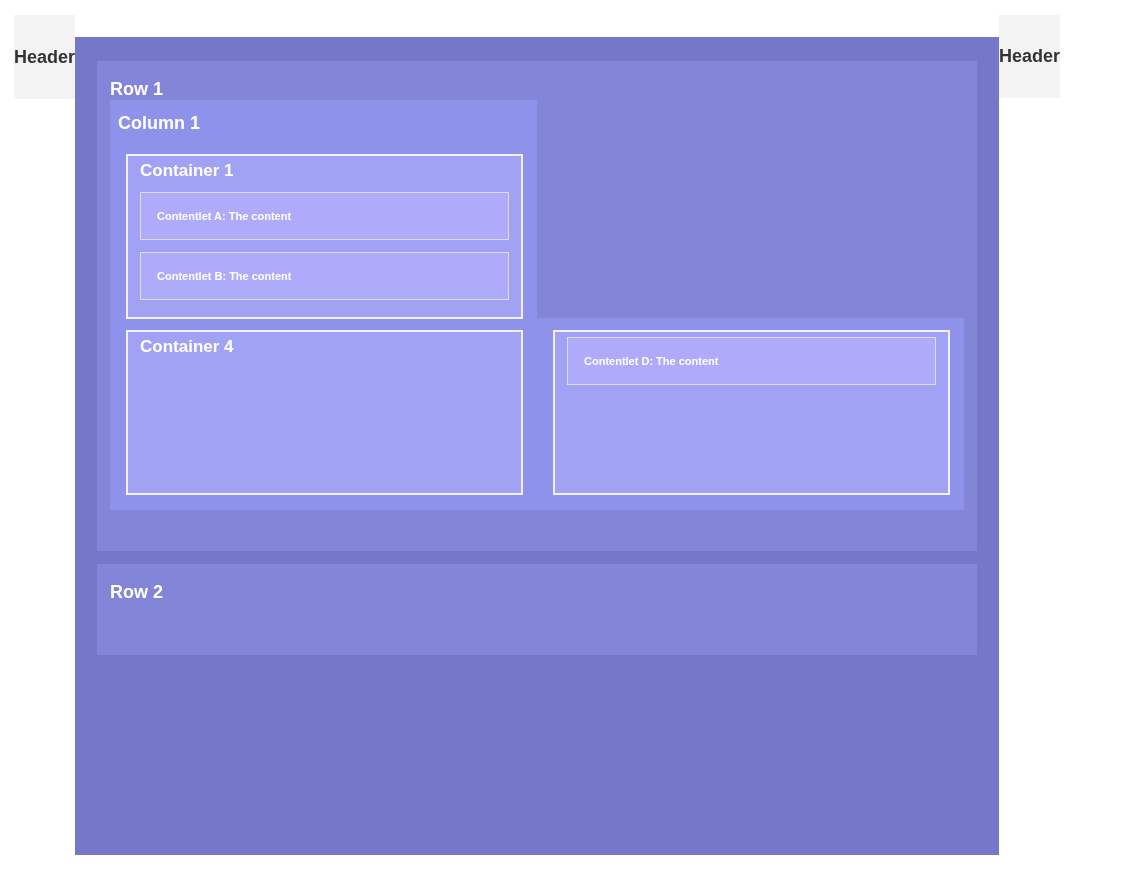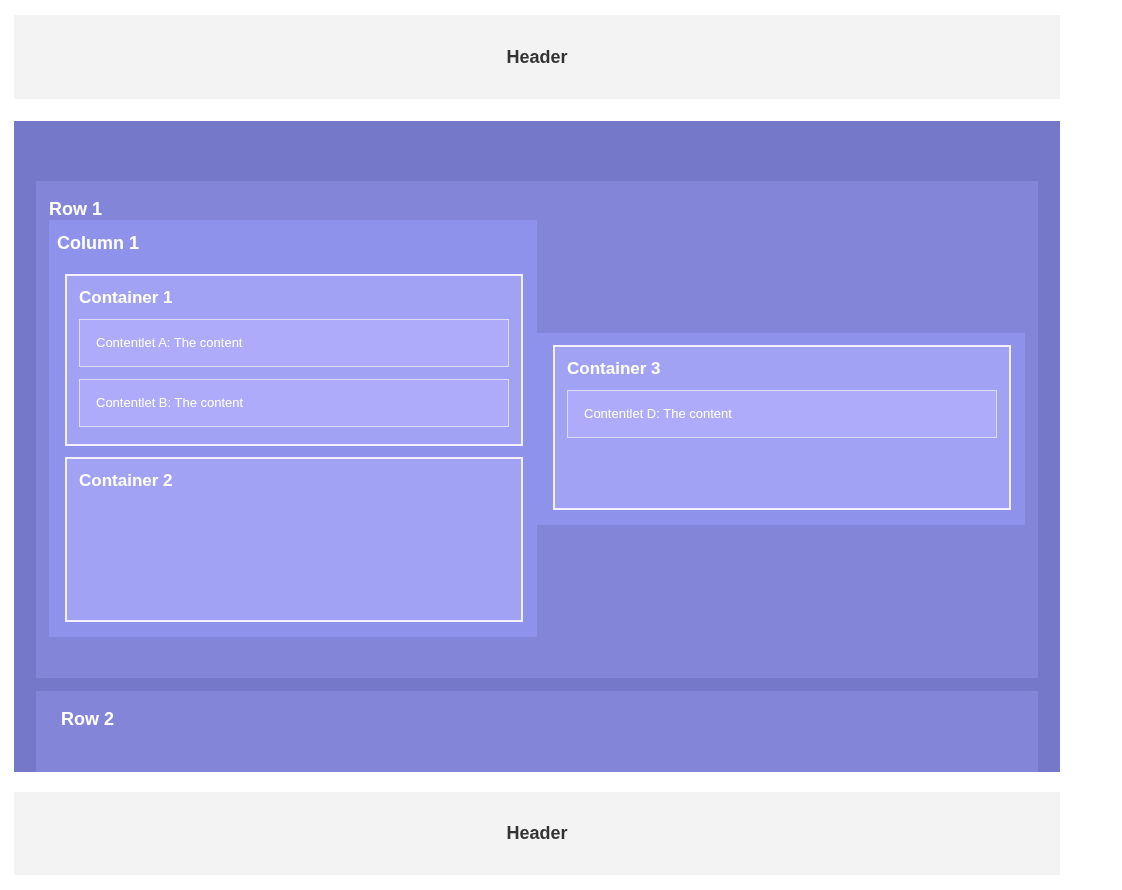--- a/index.html
+++ b/index.html
@@ -8,21 +8,20 @@
     background: #ffffff;
     font-family: "Liberation Sans", "DejaVu Sans", sans-serif;
   }
   .page {
     width: 1074px;
     height: 890px;
     box-sizing: border-box;
     padding: 15px 14px;
     background: var(--page-bg, #ffffff);
     display: flex;
-    flex-direction: column;
   }
   .panel {
     background: var(--panel-bg, #f4f3f3);
     color: var(--panel-text, #333333);
     font-size: 18px;
     font-weight: 700;
     display: flex;
     align-items: center;
     justify-content: center;
     flex: none;
@@ -34,65 +33,64 @@
     flex: 1;
     margin: 22px 0 20px;
     background: var(--body-bg, #7578c8);
     box-sizing: border-box;
     padding: 24px 22px 26px;
     overflow: hidden;
   }
   .row {
     background: var(--row-bg, #8386d8);
     box-sizing: border-box;
-    margin-top: 36px;
   }
   .row-1 { padding: 17px 13px 41px; }
-  .row-2 { margin-top: 13px; height: 91px; padding: 17px 25px; }
+  .row-2 { margin-top: 13px; height: 91px; padding: 17px 13px; }
 
   .row-label, .col-label {
     color: var(--label-text, #ffffff);
     font-size: 18px;
     font-weight: 700;
     line-height: 22px;
   }
   .columns {
     display: flex;
-    align-items: center;
+    align-items: flex-end;
   }
   .column {
     flex: 1;
     background: var(--column-bg, #8f92ea);
     box-sizing: border-box;
     padding: 12px 14px 15px 16px;
   }
   .col-label { margin: 0 0 20px -8px; }
 
   .container-box {
     background: var(--container-bg, #a2a2f5);
     border: 2px solid var(--container-border, #f2f0fa);
     box-sizing: border-box;
-    padding: 12px 12px 17px;
+    padding: 5px 12px 17px;
     min-height: 165px;
   }
   .container-box + .container-box { margin-top: 11px; }
   .container-label {
     color: var(--label-text, #ffffff);
     font-size: 17px;
     font-weight: 700;
     line-height: 20px;
     margin-bottom: 11px;
   }
   .contentlet {
     background: var(--contentlet-bg, #aeabfa);
     border: 1px solid var(--contentlet-border, #dedcf3);
     box-sizing: border-box;
     color: var(--label-text, #ffffff);
-    font-size: 13px;
-    font-weight: 400;
+    font-size: 11px;
+    font-weight: 700;
     line-height: 20px;
     padding: 13px 16px;
   }
   .contentlet + .contentlet { margin-top: 12px; }
 </style>
 </head>
 <body>
 
 <div class="page">
 
@@ -114,28 +112,27 @@
             <div class="container-label">Container 1</div>
             <div class="contentlet">
               <span>Contentlet A: The content</span>
             </div>
             <div class="contentlet">
               <span>Contentlet B: The content</span>
             </div>
           </div>
 
           <div class="container-box">
-            <div class="container-label">Container 2</div>
+            <div class="container-label">Container 4</div>
           </div>
         </div>
 
         <div class="column">
 
           <div class="container-box">
-            <div class="container-label">Container 3</div>
             <div class="contentlet">
               <span>Contentlet D: The content</span>
             </div>
           </div>
         </div>
 
       </div>
     </section>
 
     <section class="row row-2">

